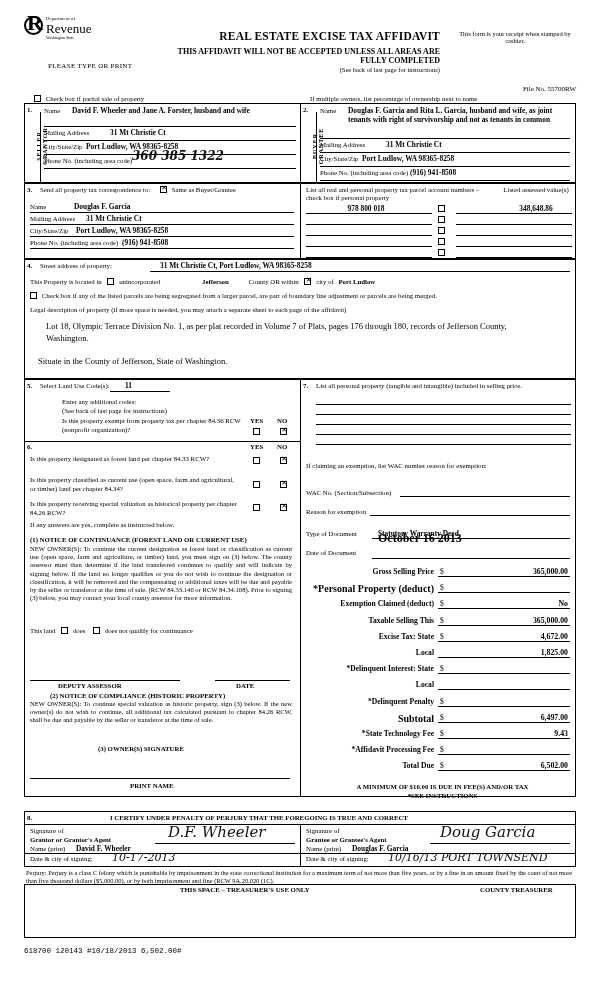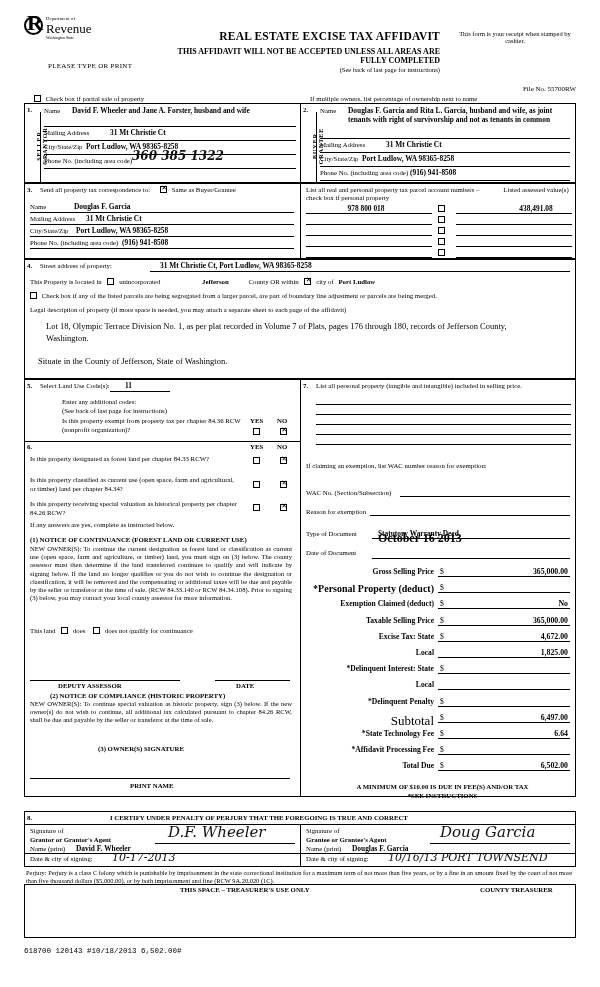--- a/index.html
+++ b/index.html
@@ -137,21 +137,21 @@
   <div class="val" style="left:122px;top:238px;">(916) 941-8508</div>
   <div class="line" style="left:30px;top:248px;width:264px;"></div>
 
   <div class="lbl" style="left:306px;top:186px;width:185px;line-height:8px;">List all real and personal property tax parcel account numbers – check box if personal property</div>
   <div class="lbl" style="left:500px;top:186px;width:72px;text-align:center;">Listed assessed value(s)</div>
 
   <div id="parcel-rows">
       <div class="val center" style="position: absolute; left: 306px; top: 204px; width: 120px; text-align: center;">978 800 018</div>
       <div class="line" style="position: absolute; left: 306px; top: 213px; width: 126px;"></div>
       <span class="chk" style="position: absolute; left: 438px; top: 205px;"></span>
-      <div class="val center" style="position: absolute; left: 500px; top: 204px; width: 72px; text-align: center;">438,491.08</div>
+      <div class="val center" style="position: absolute; left: 500px; top: 204px; width: 72px; text-align: center;">348,648.86</div>
       <div class="line" style="position: absolute; left: 456px; top: 213px; width: 116px;"></div>
       <div class="val center" style="position: absolute; left: 306px; top: 215px; width: 120px; text-align: center;"></div>
       <div class="line" style="position: absolute; left: 306px; top: 224px; width: 126px;"></div>
       <span class="chk" style="position: absolute; left: 438px; top: 216px;"></span>
       <div class="val center" style="position: absolute; left: 500px; top: 215px; width: 72px; text-align: center;"></div>
       <div class="line" style="position: absolute; left: 456px; top: 224px; width: 116px;"></div>
       <div class="val center" style="position: absolute; left: 306px; top: 226px; width: 120px; text-align: center;"></div>
       <div class="line" style="position: absolute; left: 306px; top: 235px; width: 126px;"></div>
       <span class="chk" style="position: absolute; left: 438px; top: 227px;"></span>
       <div class="val center" style="position: absolute; left: 500px; top: 226px; width: 72px; text-align: center;"></div>
@@ -281,21 +281,21 @@
       <div style="position: absolute; left: 450px; top: 567px; width: 118px; text-align: right; font-size: 7.8px; font-weight: bold;">365,000.00</div>
       <div class="line" style="position: absolute; left: 438px; top: 576px; width: 132px;"></div>
       <div style="position: absolute; left: 306px; top: 583px; width: 128px; text-align: right; font-size: 10px; font-weight: bold;">*Personal Property (deduct)</div>
       <div style="position: absolute; left: 440px; top: 583px; font-size: 7.6px;">$</div>
       <div style="position: absolute; left: 450px; top: 583px; width: 118px; text-align: right; font-size: 7.8px; font-weight: bold;"></div>
       <div class="line" style="position: absolute; left: 438px; top: 592px; width: 132px;"></div>
       <div style="position: absolute; left: 306px; top: 599px; width: 128px; text-align: right; font-size: 7.6px; font-weight: bold;">Exemption Claimed (deduct)</div>
       <div style="position: absolute; left: 440px; top: 599px; font-size: 7.6px;">$</div>
       <div style="position: absolute; left: 450px; top: 599px; width: 118px; text-align: right; font-size: 7.8px; font-weight: bold;">No</div>
       <div class="line" style="position: absolute; left: 438px; top: 608px; width: 132px;"></div>
-      <div style="position: absolute; left: 306px; top: 616px; width: 128px; text-align: right; font-size: 7.6px; font-weight: bold;">Taxable Selling Price</div>
+      <div style="position: absolute; left: 306px; top: 616px; width: 128px; text-align: right; font-size: 7.6px; font-weight: bold;">Taxable Selling This</div>
       <div style="position: absolute; left: 440px; top: 616px; font-size: 7.6px;">$</div>
       <div style="position: absolute; left: 450px; top: 616px; width: 118px; text-align: right; font-size: 7.8px; font-weight: bold;">365,000.00</div>
       <div class="line" style="position: absolute; left: 438px; top: 625px; width: 132px;"></div>
       <div style="position: absolute; left: 306px; top: 632px; width: 128px; text-align: right; font-size: 7.6px; font-weight: bold;">Excise Tax:  State</div>
       <div style="position: absolute; left: 440px; top: 632px; font-size: 7.6px;">$</div>
       <div style="position: absolute; left: 450px; top: 632px; width: 118px; text-align: right; font-size: 7.8px; font-weight: bold;">4,672.00</div>
       <div class="line" style="position: absolute; left: 438px; top: 641px; width: 132px;"></div>
       <div style="position: absolute; left: 306px; top: 648px; width: 128px; text-align: right; font-size: 7.6px; font-weight: bold;">Local</div>
       <div style="position: absolute; left: 440px; top: 648px; font-size: 7.6px;"></div>
       <div style="position: absolute; left: 450px; top: 648px; width: 118px; text-align: right; font-size: 7.8px; font-weight: bold;">1,825.00</div>
@@ -305,27 +305,27 @@
       <div style="position: absolute; left: 450px; top: 664px; width: 118px; text-align: right; font-size: 7.8px; font-weight: bold;"></div>
       <div class="line" style="position: absolute; left: 438px; top: 673px; width: 132px;"></div>
       <div style="position: absolute; left: 306px; top: 680px; width: 128px; text-align: right; font-size: 7.6px; font-weight: bold;">Local</div>
       <div style="position: absolute; left: 440px; top: 680px; font-size: 7.6px;"></div>
       <div style="position: absolute; left: 450px; top: 680px; width: 118px; text-align: right; font-size: 7.8px; font-weight: bold;"></div>
       <div class="line" style="position: absolute; left: 438px; top: 689px; width: 132px;"></div>
       <div style="position: absolute; left: 306px; top: 697px; width: 128px; text-align: right; font-size: 7.6px; font-weight: bold;">*Delinquent Penalty</div>
       <div style="position: absolute; left: 440px; top: 697px; font-size: 7.6px;">$</div>
       <div style="position: absolute; left: 450px; top: 697px; width: 118px; text-align: right; font-size: 7.8px; font-weight: bold;"></div>
       <div class="line" style="position: absolute; left: 438px; top: 706px; width: 132px;"></div>
-      <div style="position: absolute; left: 306px; top: 713px; width: 128px; text-align: right; font-size: 13px; font-weight: normal;">Subtotal</div>
+      <div style="position: absolute; left: 306px; top: 713px; width: 128px; text-align: right; font-size: 10px; font-weight: bold;">Subtotal</div>
       <div style="position: absolute; left: 440px; top: 713px; font-size: 7.6px;">$</div>
       <div style="position: absolute; left: 450px; top: 713px; width: 118px; text-align: right; font-size: 7.8px; font-weight: bold;">6,497.00</div>
       <div class="line" style="position: absolute; left: 438px; top: 722px; width: 132px;"></div>
       <div style="position: absolute; left: 306px; top: 729px; width: 128px; text-align: right; font-size: 7.6px; font-weight: bold;">*State Technology Fee</div>
       <div style="position: absolute; left: 440px; top: 729px; font-size: 7.6px;">$</div>
-      <div style="position: absolute; left: 450px; top: 729px; width: 118px; text-align: right; font-size: 7.8px; font-weight: bold;">6.64</div>
+      <div style="position: absolute; left: 450px; top: 729px; width: 118px; text-align: right; font-size: 7.8px; font-weight: bold;">9.43</div>
       <div class="line" style="position: absolute; left: 438px; top: 738px; width: 132px;"></div>
       <div style="position: absolute; left: 306px; top: 745px; width: 128px; text-align: right; font-size: 7.6px; font-weight: bold;">*Affidavit Processing Fee</div>
       <div style="position: absolute; left: 440px; top: 745px; font-size: 7.6px;">$</div>
       <div style="position: absolute; left: 450px; top: 745px; width: 118px; text-align: right; font-size: 7.8px; font-weight: bold;"></div>
       <div class="line" style="position: absolute; left: 438px; top: 754px; width: 132px;"></div>
       <div style="position: absolute; left: 306px; top: 761px; width: 128px; text-align: right; font-size: 7.6px; font-weight: bold;">Total Due</div>
       <div style="position: absolute; left: 440px; top: 761px; font-size: 7.6px;">$</div>
       <div style="position: absolute; left: 450px; top: 761px; width: 118px; text-align: right; font-size: 7.8px; font-weight: bold;">6,502.00</div>
       <div class="line" style="position: absolute; left: 438px; top: 770px; width: 132px;"></div>
     </div>

